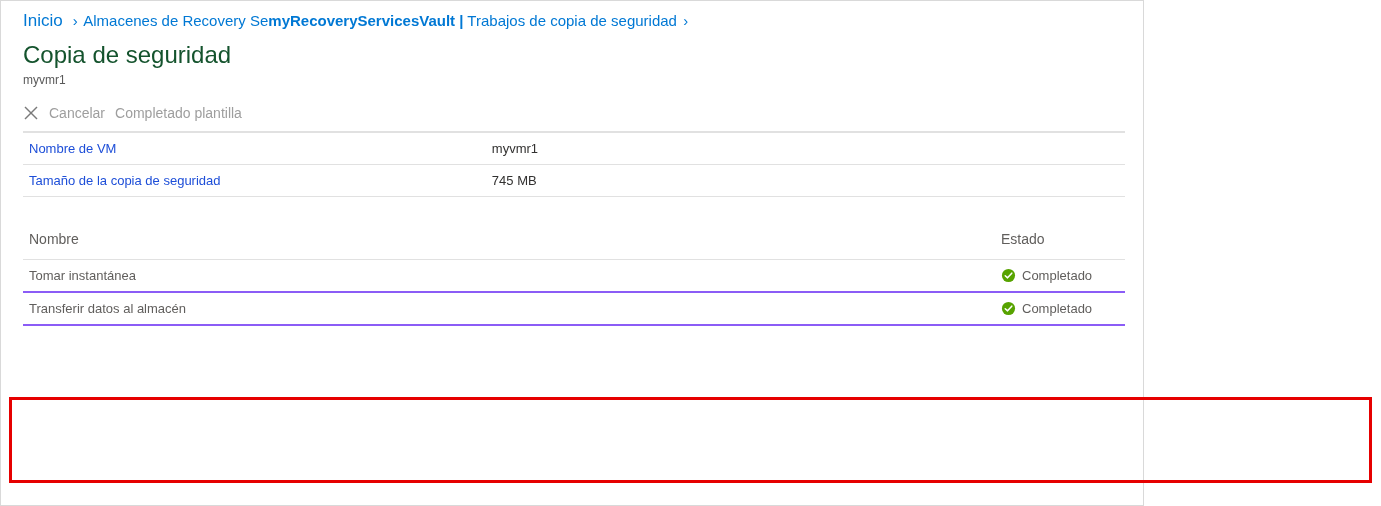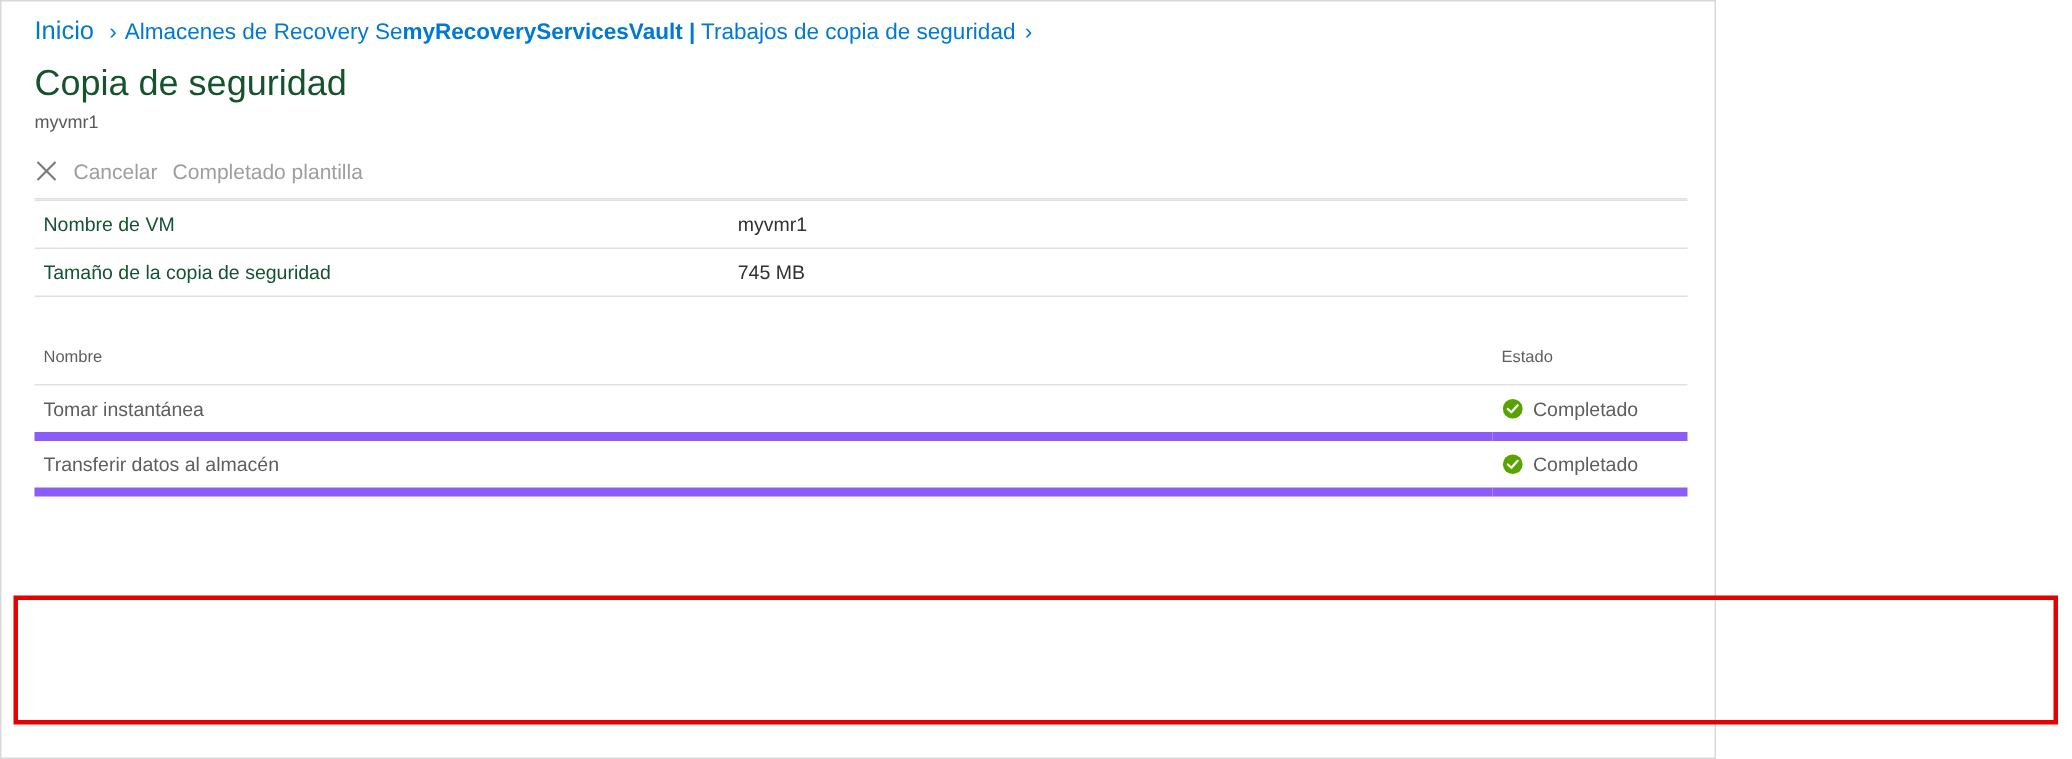--- a/index.html
+++ b/index.html
@@ -81,43 +81,43 @@
   }
   .detail-table td {
     border-top: 1px solid #e1e1e1;
     border-bottom: 1px solid #e1e1e1;
     padding: 8px 6px;
     font-size: 13px;
     color: #323130;
     vertical-align: middle;
   }
   .detail-table td.key {
-    color: #14532d;
+    color: #1d4ed8;
     width: 42%;
   }
   .subtasks {
     margin-top: 22px;
   }
   .subtable {
     width: 100%;
     border-collapse: collapse;
     margin-top: 6px;
     position: relative;
   }
   .subtable th {
     text-align: left;
     font-weight: 400;
-    font-size: 11px;
+    font-size: 14px;
     color: #605e5c;
     padding: 12px 6px 12px 6px;
   }
   .subtable th.status-col { text-align: left; width: 130px; }
   .subtable tbody td {
     border-top: 1px solid #e1e1e1;
-    border-bottom: 6px solid #8b5cf6;
+    border-bottom: 2px solid #8b5cf6;
     padding: 8px 6px;
     font-size: 13px;
     color: #605e5c;
   }
   .status-cell {
     white-space: nowrap;
     color: #605e5c;
   }
   .status-cell svg { width: 15px; height: 15px; vertical-align: -3px; margin-right: 6px; }
   .highlight-box {

